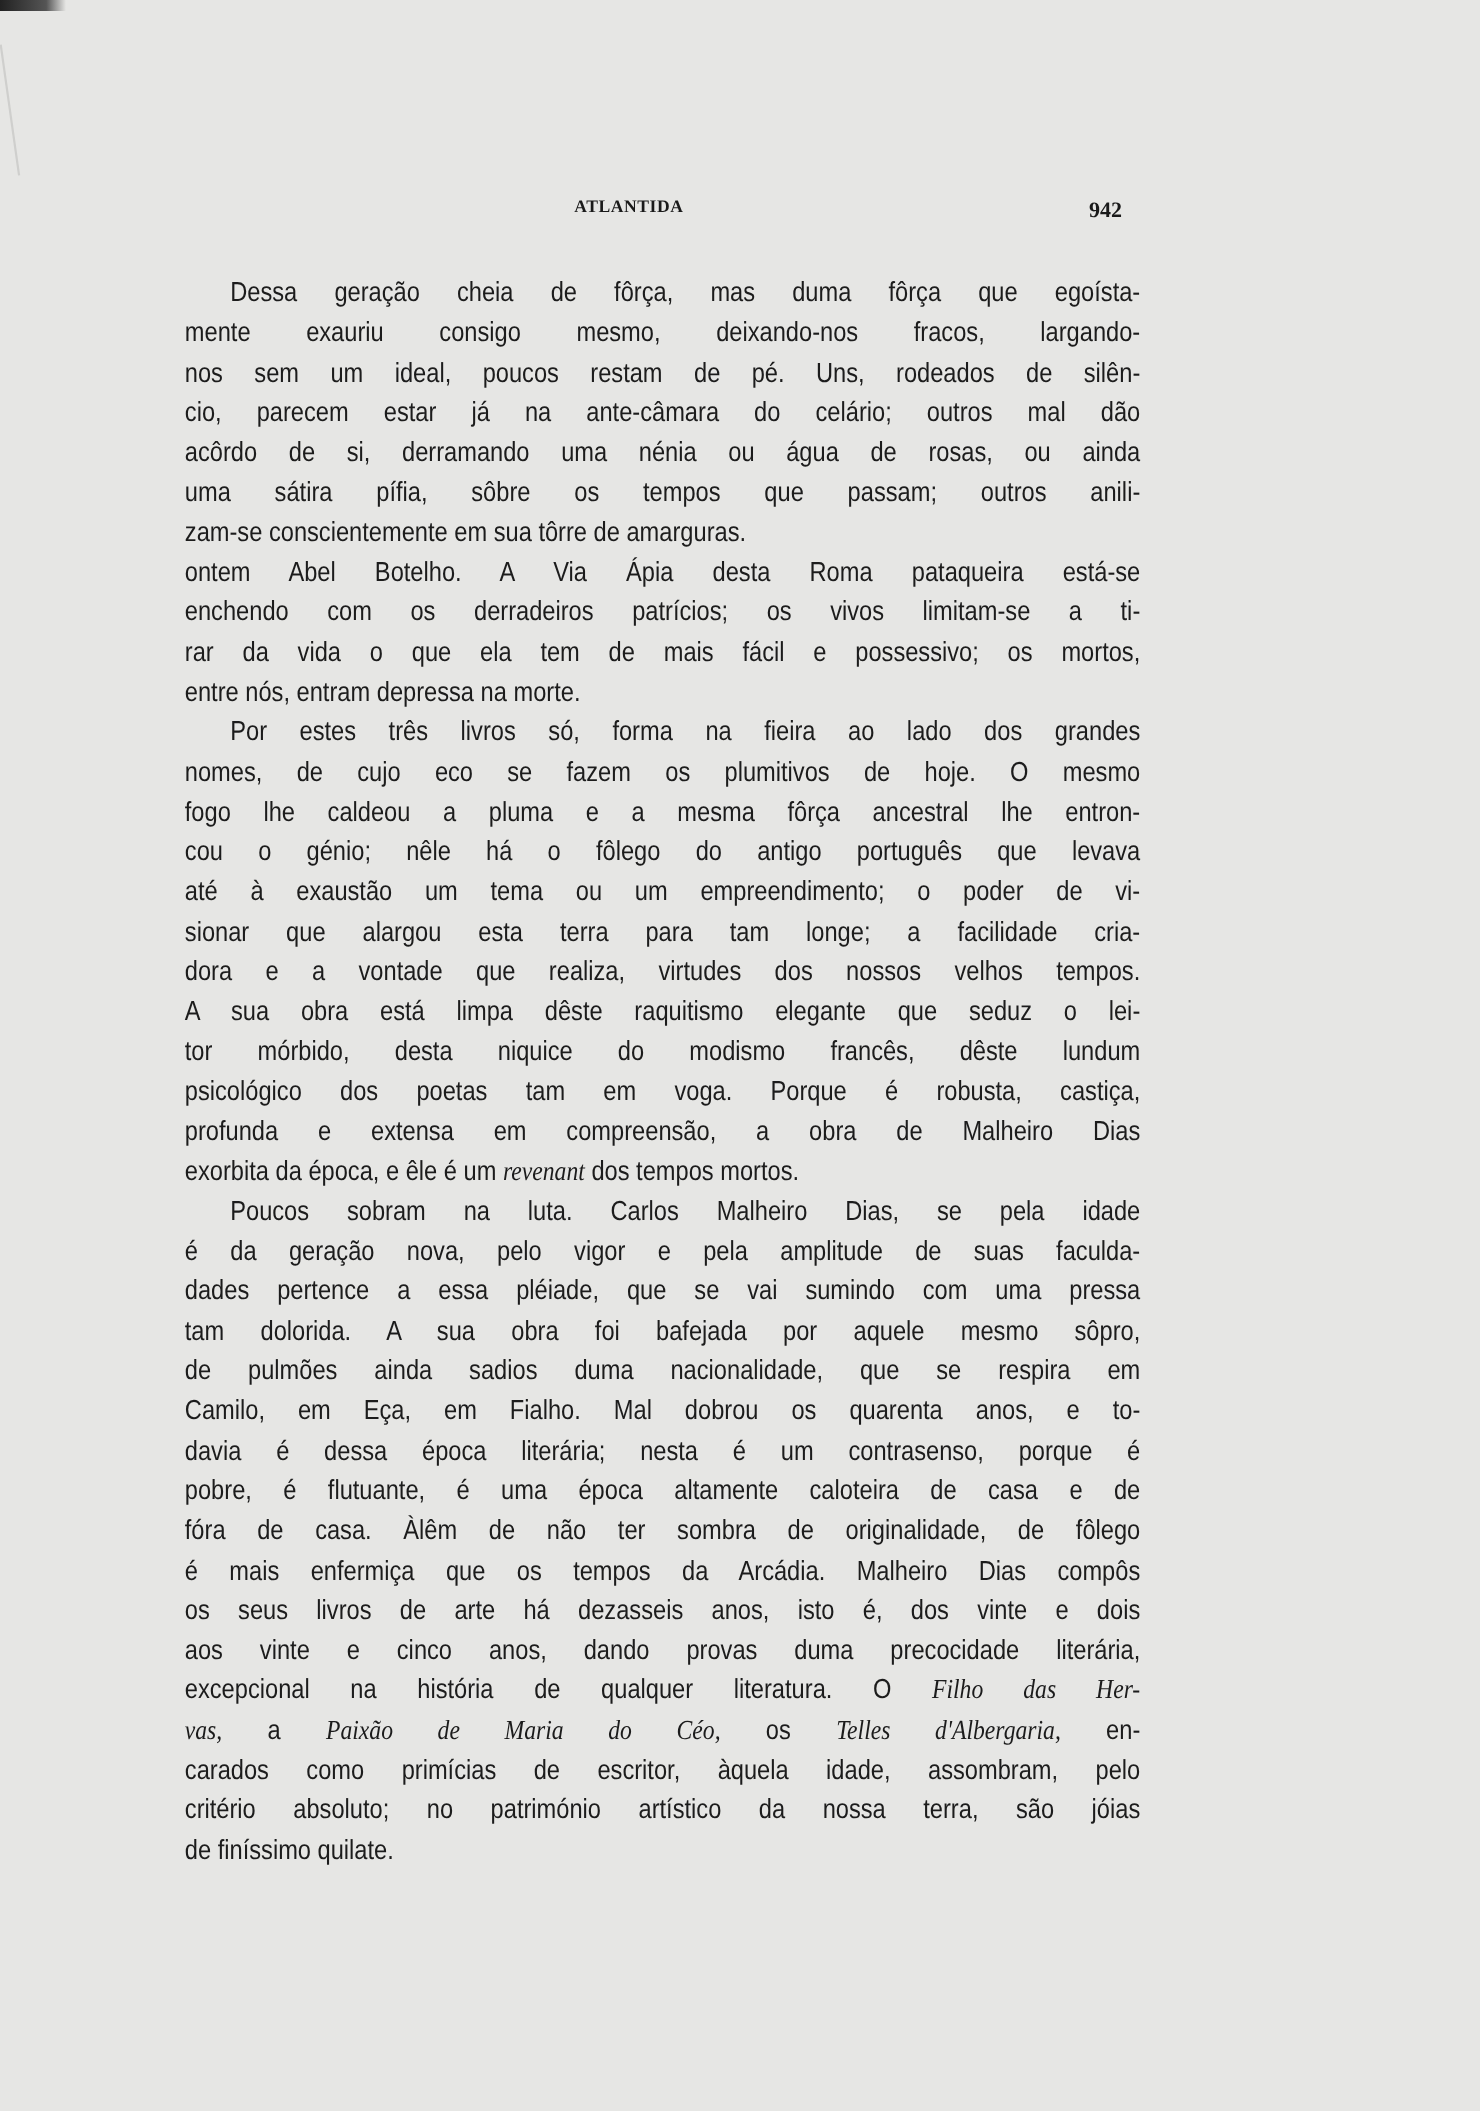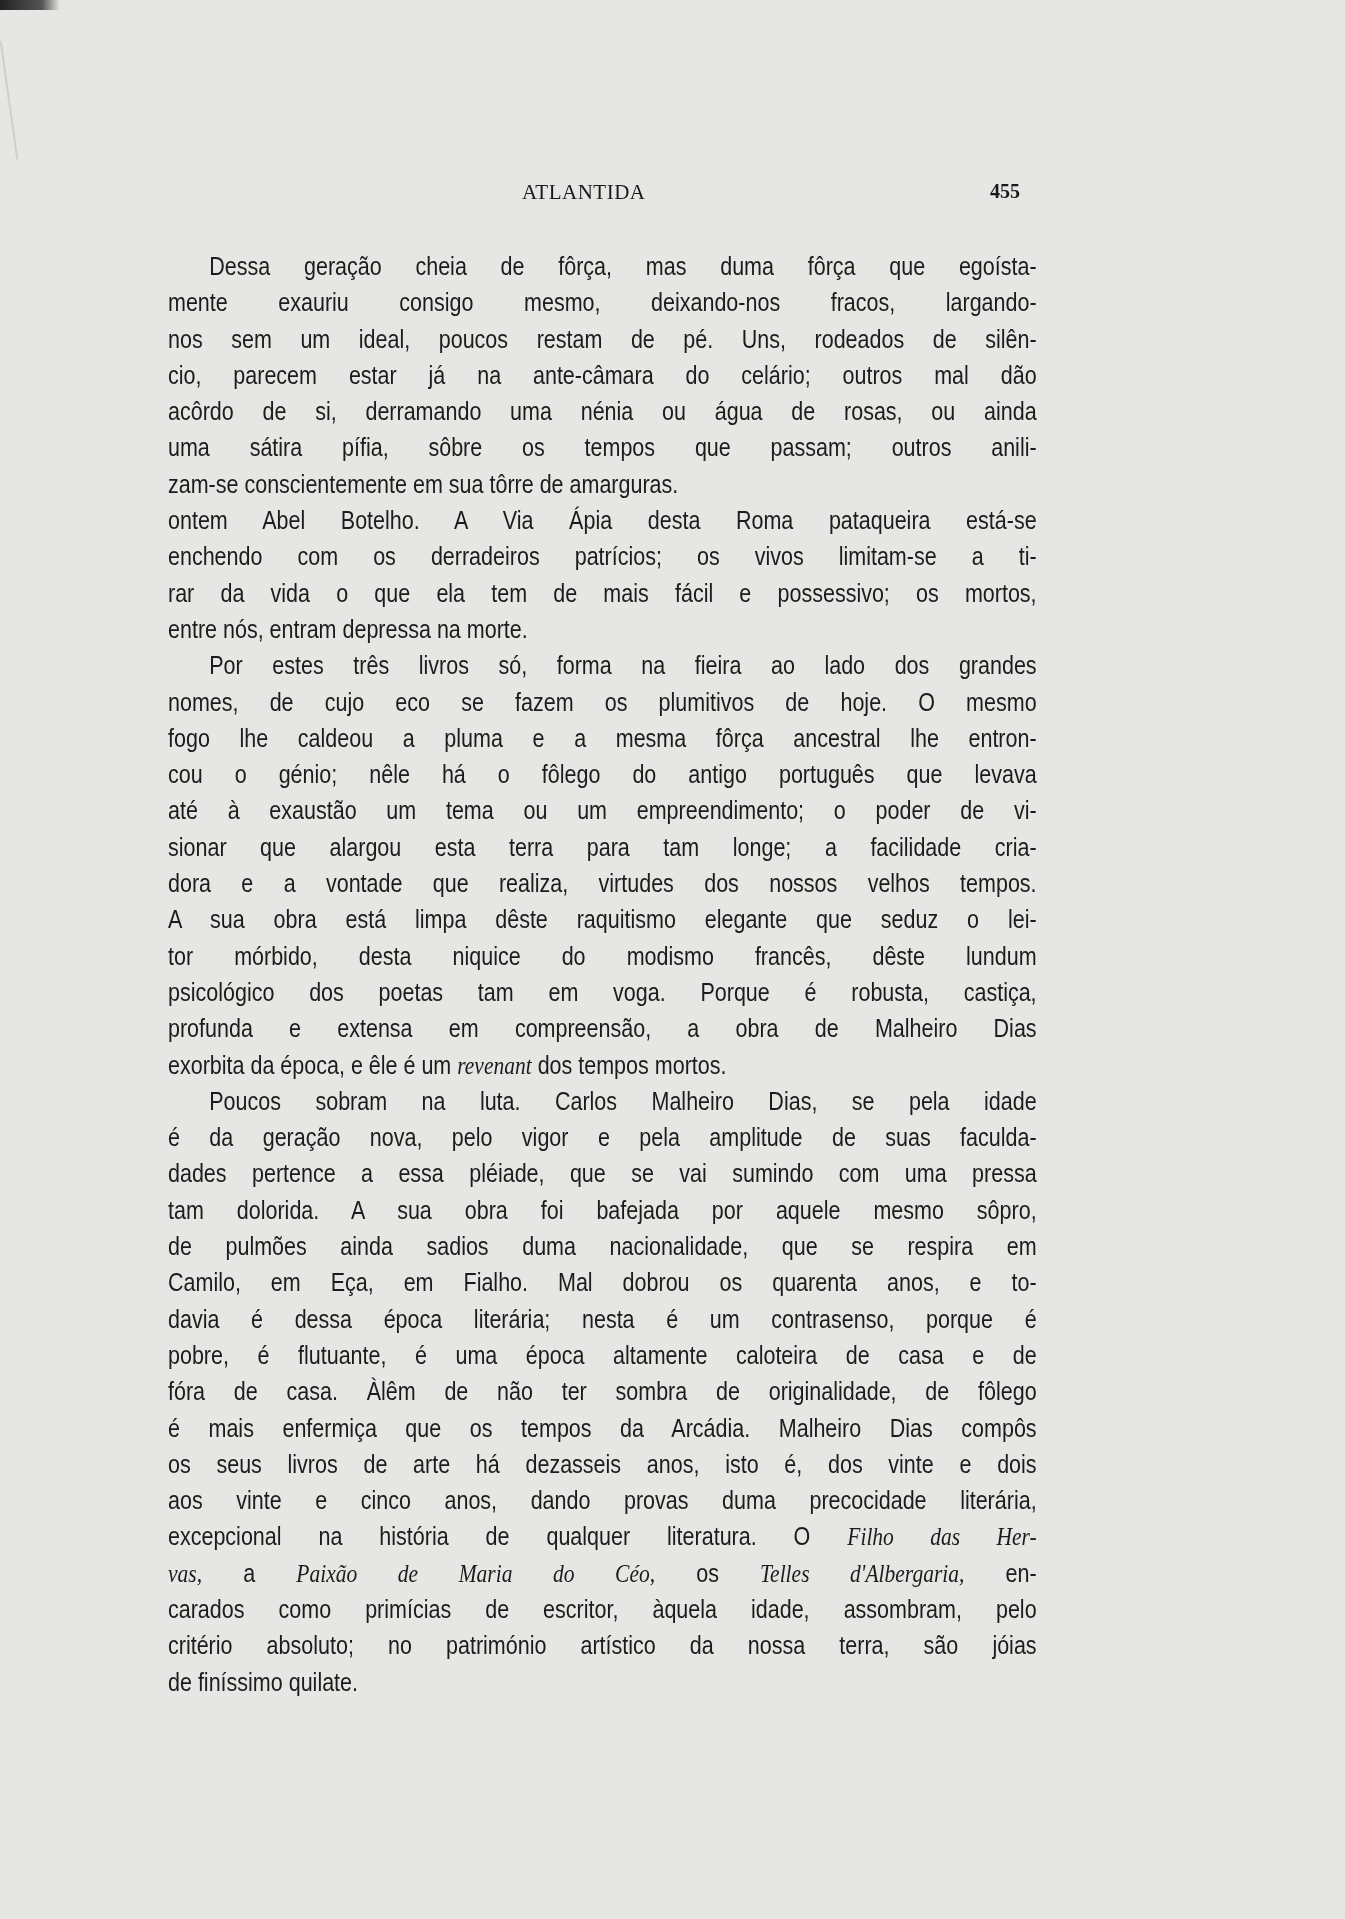--- a/index.html
+++ b/index.html
@@ -31,22 +31,22 @@
   .page {
     position: absolute;
     left: 0; top: 0;
     width: 1345px; height: 1919px;
   }
   .running-head {
     position: absolute;
     top: 180px;
     left: 522px;
     font-family: "Liberation Serif", serif;
-    font-weight: normal;
-    font-size: 21px;
+    font-weight: bold;
+    font-size: 16px;
     letter-spacing: 0.5px;
     color: #1a1a1a;
   }
   .page-number {
     position: absolute;
     top: 180px;
     left: 990px;
     font-family: "Liberation Serif", serif;
     font-weight: bold;
     font-size: 20px;
@@ -83,21 +83,21 @@
   }
 </style>
 </head>
 <body>
 
 <div class="page">
   <div class="corner-shadow"></div>
   <div class="edge-line"></div>
 
   <div class="running-head">ATLANTIDA</div>
-  <div class="page-number">455</div>
+  <div class="page-number">942</div>
 
   <div class="body-text" id="body-text">
       <div>
         <span class="line indent">Dessa geração cheia de fôrça, mas duma fôrça que egoísta-</span>
         <span class="line">mente exauriu consigo mesmo, deixando-nos fracos, largando-</span>
         <span class="line">nos sem um ideal, poucos restam de pé. Uns, rodeados de silên-</span>
         <span class="line">cio, parecem estar já na ante-câmara do celário; outros mal dão</span>
         <span class="line">acôrdo de si, derramando uma nénia ou água de rosas, ou ainda</span>
         <span class="line">uma sátira pífia, sôbre os tempos que passam; outros anili-</span>
         <span class="line last">zam-se conscientemente em sua tôrre de amarguras.</span>

